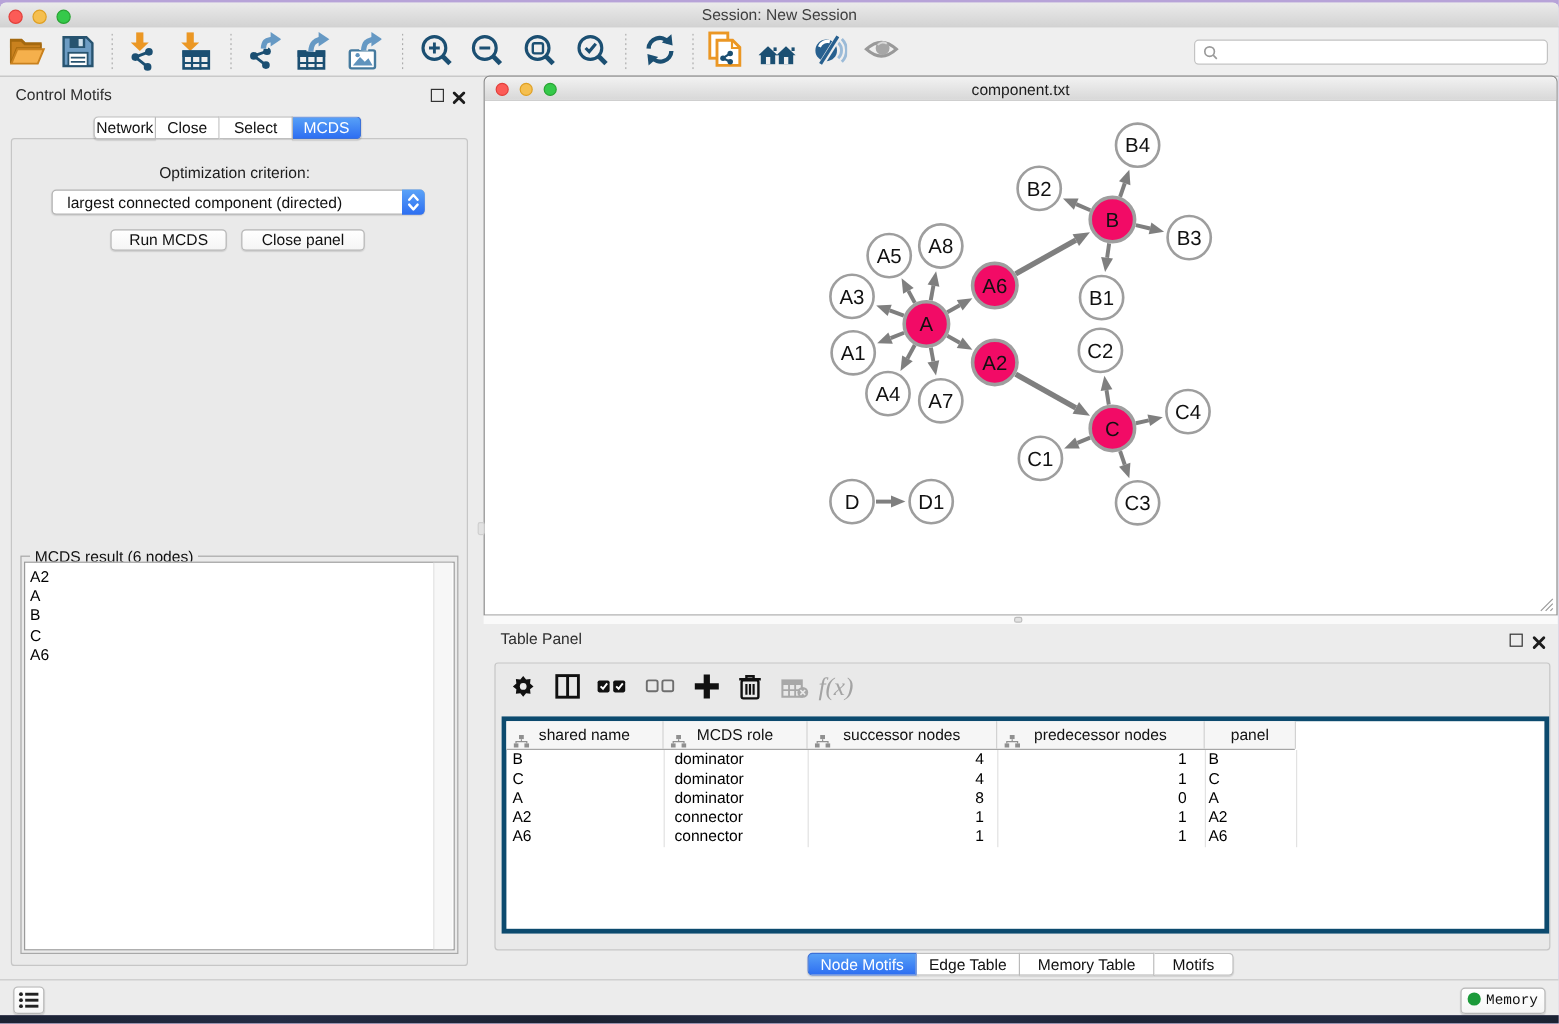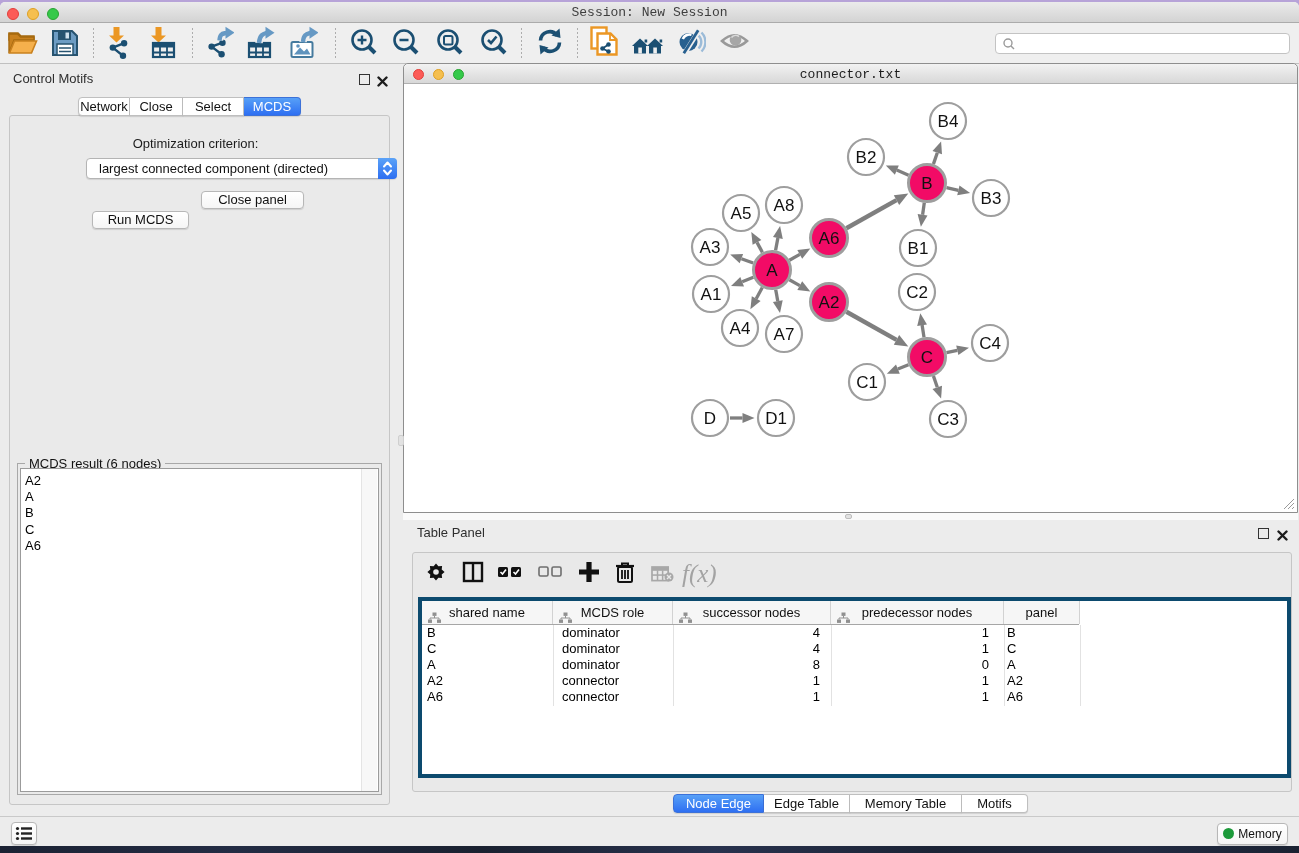--- a/index.html
+++ b/index.html
@@ -5,39 +5,39 @@
   * { margin:0; padding:0; box-sizing:border-box; }
   html,body { width:1299px; height:853px; overflow:hidden; }
   body { font-family:"Liberation Sans", sans-serif; background:#b7a3d8; position:relative; }
   .abs { position:absolute; }
   .win { position:absolute; left:0; top:2px; width:1299px; height:844px;
          background:#ececec; border-radius:5px 5px 0 0; overflow:hidden; }
   .titlebar { position:absolute; left:0; top:0; width:100%; height:21px;
       background:linear-gradient(#ebebeb,#d3d3d3); border-bottom:1px solid #ababab;
       border-radius:5px 5px 0 0; }
   .tl { position:absolute; border-radius:50%; width:12px; height:12px; top:6px; }
-  .ttext { position:absolute; top:3px; width:100%; text-align:center; font-size:13px; color:#3e3e3e;font-family:Liberation Mono, monospace; }
+  .ttext { position:absolute; top:3px; width:100%; text-align:center; font-size:13px; color:#3e3e3e; }
   .toolbar { position:absolute; left:0; top:21px; width:100%; height:41px; background:#efefef; border-bottom:1px solid #c0c0c0; }
   .vsep { position:absolute; top:5px; height:30px; width:1px;
       background-image:linear-gradient(#adadad 50%, rgba(0,0,0,0) 50%); background-size:1px 4px; }
   .searchbox { position:absolute; left:995px; top:10px; width:295px; height:21px; background:#fff;
       border:1px solid #c3c3c3; border-radius:4px; }
   
   .cp-head { position:absolute; left:13px; top:69px; font-size:13px; color:#2e2e2e; }
   .tabrow { position:absolute; top:95px; left:78px; height:19px; display:flex;
       font-size:13px; }
   .tab { background:#fff; border:1px solid #bfbfbf; border-left:none; color:#111;
       display:flex; align-items:center; justify-content:center; box-shadow:0 1px 1px rgba(0,0,0,0.12);}
   .tab.first { border-left:1px solid #bfbfbf; border-radius:4px 0 0 4px; }
   .tab.sel { background:linear-gradient(#57a0f7,#2e6ff2); color:#fff; border-color:#3c71d8; border-radius:0 4px 4px 0; }
   .cp-panel { position:absolute; left:9px; top:113px; width:381px; height:690px;
       background:#eaeaea; border:1px solid #c6c6c6; border-radius:3px; }
   .optlabel { position:absolute; left:0; top:134px; width:391px; text-align:center; font-size:13px; color:#1c1c1c;}
   .dropdown { position:absolute; left:43px; top:156px; width:311px; height:21px; background:#fff;
-      border:1px solid #b4b4b4; border-radius:4px; box-shadow:0 1px 1px rgba(0,0,0,0.1);margin-left:43px;}
+      border:1px solid #b4b4b4; border-radius:4px; box-shadow:0 1px 1px rgba(0,0,0,0.1);}
   .dropdown .txt { position:absolute; left:12px; top:2px; font-size:13px; color:#111; }
   .dropdown .cap { position:absolute; right:-1px; top:-1px; width:19px; height:21px;
       background:linear-gradient(#5ba3f8,#2d6ef1); border-radius:0 4px 4px 0; }
   .btn { position:absolute; height:18px; background:linear-gradient(#ffffff,#f5f5f5); border:1px solid #b7b7b7; border-radius:4px;
       font-size:13px; color:#111; text-align:center; box-shadow:0 1px 1px rgba(0,0,0,0.12); }
   .grpbox { position:absolute; left:17px; top:461px; width:365px; height:332px; border:1px solid #a8a8a8; }
   .grplegend { position:absolute; left:7px; top:-8px; background:#eaeaea; padding:0 4px; font-size:13px; color:#111; }
   .mcdslist { position:absolute; left:2px; top:4px; width:359px; height:324px; background:#fff; border:1px solid #9b9b9b; font-size:13px; color:#000; }
   .mcdslist .sb { position:absolute; right:1px; top:0px; width:16px; height:100%; background:#f7f7f7; border-left:1px solid #e4e4e4;}
   .mcdslist div.item { padding-left:4px; height:16.2px; line-height:16.2px; }
@@ -219,41 +219,41 @@
   <div class="optlabel">Optimization criterion:</div>
   <div class="dropdown">
     <div class="txt">largest connected component (directed)</div>
     <div class="cap">
       <svg width="19" height="21" viewBox="0 0 19 21">
         <path d="M6 8.5 L9.5 4.5 L13 8.5" fill="none" stroke="#fff" stroke-width="2" stroke-linecap="round" stroke-linejoin="round"></path>
         <path d="M6 12.5 L9.5 16.5 L13 12.5" fill="none" stroke="#fff" stroke-width="2" stroke-linecap="round" stroke-linejoin="round"></path>
       </svg>
     </div>
   </div>
-  <div class="btn" style="left:92px;top:189px;width:97px;line-height:16px;margin-top:20px;">Run MCDS</div>
+  <div class="btn" style="left:92px;top:189px;width:97px;line-height:16px;">Run MCDS</div>
   <div class="btn" style="left:201px;top:189px;width:103px;line-height:16px;">Close panel</div>
   <div class="grpbox">
     <div class="grplegend">MCDS result (6 nodes)</div>
     <div class="mcdslist">
         <div style="height:4px"></div>
       <div class="item">A2</div>
         <div class="item">A</div>
         <div class="item">B</div>
         <div class="item">C</div>
         <div class="item">A6</div>
       <div class="sb"></div>
     </div>
   </div>
 
   <div class="netwin">
     <div class="nw-title">
       <div class="tl" style="left:9px;background:#fc5b57;border:0.5px solid #e2403b;"></div>
       <div class="tl" style="left:29px;background:#f5bf4f;border:0.5px solid #dfa023;"></div>
       <div class="tl" style="left:49px;background:#35c94a;border:0.5px solid #29a433;"></div>
-      <div class="ttext" style="top:2.5px;color:#1c1c1c">connector.txt</div>
+      <div class="ttext" style="top:2.5px;color:#1c1c1c">component.txt</div>
     </div>
     <svg class="abs" style="left:0px;top:21px" width="893" height="428" viewBox="0 0 893 428" font-family="Liberation Sans, sans-serif">
       <line x1="358.4" y1="167.4" x2="353.0" y2="157.4" stroke="#7f7f7f" stroke-width="3.3"></line>
 <polygon points="357.4,155.0 348.6,159.8 347.3,146.9" fill="#7f7f7f"></polygon>
 <line x1="371.6" y1="165.3" x2="373.9" y2="152.9" stroke="#7f7f7f" stroke-width="3.3"></line>
 <polygon points="378.8,153.9 369.0,152.0 376.1,141.1" fill="#7f7f7f"></polygon>
 <line x1="349.2" y1="178.0" x2="337.4" y2="173.7" stroke="#7f7f7f" stroke-width="3.3"></line>
 <polygon points="339.1,169.0 335.7,178.3 326.2,169.5" fill="#7f7f7f"></polygon>
 <line x1="349.4" y1="192.3" x2="338.2" y2="196.7" stroke="#7f7f7f" stroke-width="3.3"></line>
 <polygon points="336.3,192.1 340.0,201.4 327.0,201.1" fill="#7f7f7f"></polygon>
@@ -387,21 +387,21 @@
         <g transform="translate(3,8) scale(0.85)">
           <rect x="0" y="0" width="19" height="16" fill="none" stroke="#a8a8a8" stroke-width="2"></rect>
           <rect x="0" y="0" width="19" height="4.5" fill="#a8a8a8"></rect>
           <line x1="6.5" y1="4" x2="6.5" y2="16" stroke="#a8a8a8" stroke-width="1.8"></line>
           <line x1="12.5" y1="4" x2="12.5" y2="16" stroke="#a8a8a8" stroke-width="1.8"></line>
           <line x1="0" y1="9.5" x2="19" y2="9.5" stroke="#a8a8a8" stroke-width="1.8"></line>
         </g>
         <circle cx="20" cy="18" r="4.5" fill="#a8a8a8"></circle>
         <path d="M18 16 L22 20 M22 16 L18 20" stroke="#e9e9e9" stroke-width="1.4"></path>
       </svg>
-      <div class="abs" style="left:269px;top:7px;width:44px;font-size:25px;color:#a3a3a3;font-family:'Liberation Serif',serif;font-style:italic;">f(x)</div>
+      <div class="abs" style="left:269px;top:7px;width:44px;font-size:21px;color:#a3a3a3;font-family:'Liberation Serif',serif;font-style:italic;">f(x)</div>
     <div class="tscroll">
       <div class="thead">
         <div class="thcell" style="left:0px;width:131px"><span style="position:absolute;left:6px;top:5px"><svg width="13" height="12" viewBox="0 0 13 12" style="vertical-align:-2px">
                 <rect x="4.5" y="0.5" width="4" height="3.4" fill="#909090"></rect>
                 <rect x="0" y="7.5" width="4" height="3.4" fill="#909090"></rect>
                 <rect x="9" y="7.5" width="4" height="3.4" fill="#909090"></rect>
                 <path d="M6.5 4 L6.5 6 M2 7.5 L2 6 L11 6 L11 7.5" fill="none" stroke="#909090" stroke-width="1"></path>
               </svg></span>shared name</div>
           <div class="thcell" style="left:131px;width:120px"><span style="position:absolute;left:6px;top:5px"><svg width="13" height="12" viewBox="0 0 13 12" style="vertical-align:-2px">
                 <rect x="4.5" y="0.5" width="4" height="3.4" fill="#909090"></rect>
@@ -450,34 +450,34 @@
         <div class="trow" style="left:585px;top:88px;width:60px">A6</div>
         <div class="abs" style="left:131px;top:24px;width:1px;height:81px;background:#e2e2e2"></div>
         <div class="abs" style="left:251px;top:24px;width:1px;height:81px;background:#e2e2e2"></div>
         <div class="abs" style="left:409px;top:24px;width:1px;height:81px;background:#e2e2e2"></div>
         <div class="abs" style="left:582px;top:24px;width:1px;height:81px;background:#e2e2e2"></div>
         <div class="abs" style="left:658px;top:24px;width:1px;height:81px;background:#e2e2e2"></div>
     </div>
   </div>
 
   <div class="btabs">
-    <div class="tab first sel" style="width:91px;border-radius:4px 0 0 4px;">Node Edge</div>
+    <div class="tab first sel" style="width:91px;border-radius:4px 0 0 4px;">Node Motifs</div>
     <div class="tab" style="width:86px">Edge Table</div>
     <div class="tab" style="width:112px">Memory Table</div>
     <div class="tab" style="width:66px;border-radius:0 4px 4px 0;">Motifs</div>
   </div>
 
   <div class="statusbar">
     <div class="btn" style="left:11px;top:5px;width:26px;height:23px;"> 
       <svg width="18" height="15" viewBox="0 0 18 15" style="margin-top:3px">
         <circle cx="2.5" cy="2.5" r="1.6" fill="#222"></circle>
           <rect x="6" y="1.3" width="11" height="2.4" fill="#222"></rect>
         <circle cx="2.5" cy="7.5" r="1.6" fill="#222"></circle>
           <rect x="6" y="6.3" width="11" height="2.4" fill="#222"></rect>
         <circle cx="2.5" cy="12.5" r="1.6" fill="#222"></circle>
           <rect x="6" y="11.3" width="11" height="2.4" fill="#222"></rect>
       </svg>
     </div>
-    <div class="btn" style="left:1217px;top:6px;width:71px;height:22px;font-size:12px;line-height:21px;color:#111;">
+    <div class="btn" style="left:1217px;top:6px;width:71px;height:22px;font-size:12px;line-height:21px;color:#111;font-family:Liberation Mono, monospace;">
       <span style="display:inline-block;width:11px;height:11px;border-radius:50%;background:#1c9a3a;vertical-align:-1px;margin-right:4px;"></span>Memory</div>
   </div>
 </div>
 <div class="footer"></div>
 
 </body></html>

